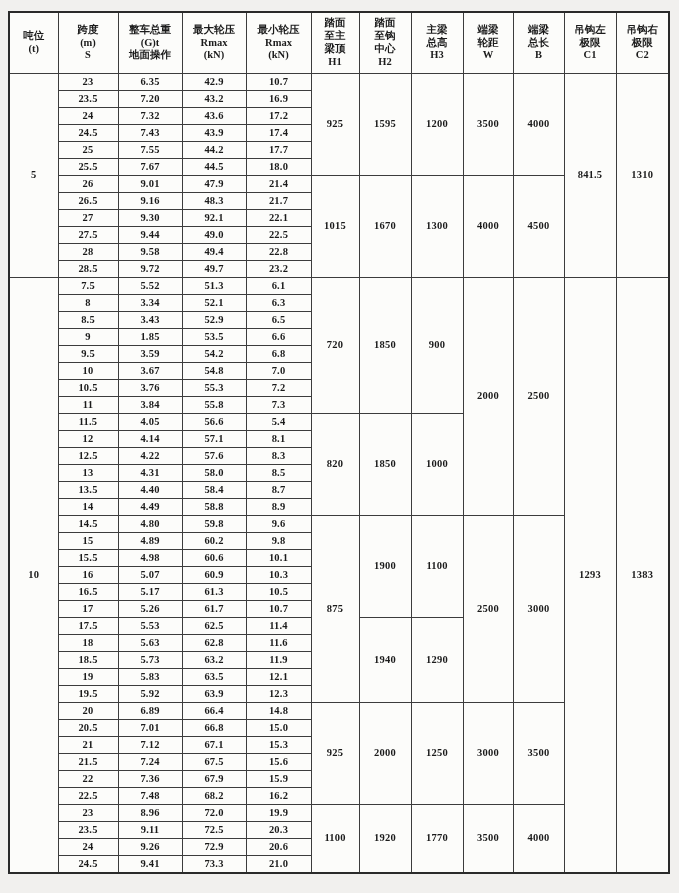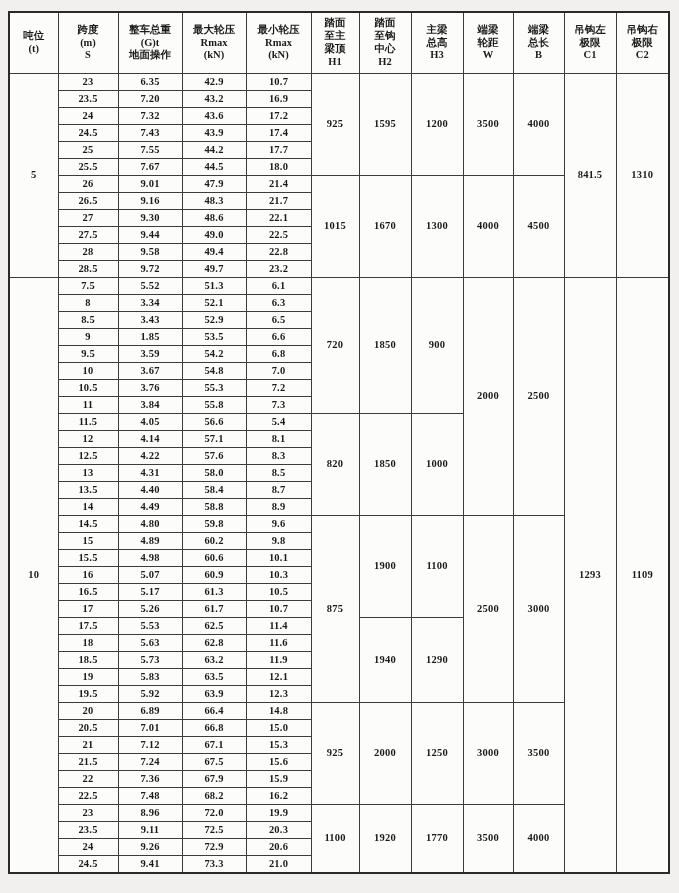--- a/index.html
+++ b/index.html
@@ -170,21 +170,21 @@
         </tr>
         <tr>
           <td class="num">26.5</td>
           <td class="num">9.16</td>
           <td class="num">48.3</td>
           <td class="num">21.7</td>
         </tr>
         <tr>
           <td class="num">27</td>
           <td class="num">9.30</td>
-          <td class="num">48.6</td>
+          <td class="num">92.1</td>
           <td class="num">22.1</td>
         </tr>
         <tr>
           <td class="num">27.5</td>
           <td class="num">9.44</td>
           <td class="num">49.0</td>
           <td class="num">22.5</td>
         </tr>
         <tr>
           <td class="num">28</td>
@@ -203,21 +203,21 @@
           <td class="num">7.5</td>
           <td class="num">5.52</td>
           <td class="num">51.3</td>
           <td class="num">6.1</td>
           <td class="num" rowspan="8">720</td>
           <td class="num" rowspan="8">1850</td>
           <td class="num" rowspan="8">900</td>
           <td class="num" rowspan="14">2000</td>
           <td class="num" rowspan="14">2500</td>
           <td class="num top" rowspan="35">1293</td>
-          <td class="num top" rowspan="35">1109</td>
+          <td class="num top" rowspan="35">1383</td>
         </tr>
         <tr>
           <td class="num">8</td>
           <td class="num">3.34</td>
           <td class="num">52.1</td>
           <td class="num">6.3</td>
         </tr>
         <tr>
           <td class="num">8.5</td>
           <td class="num">3.43</td>

